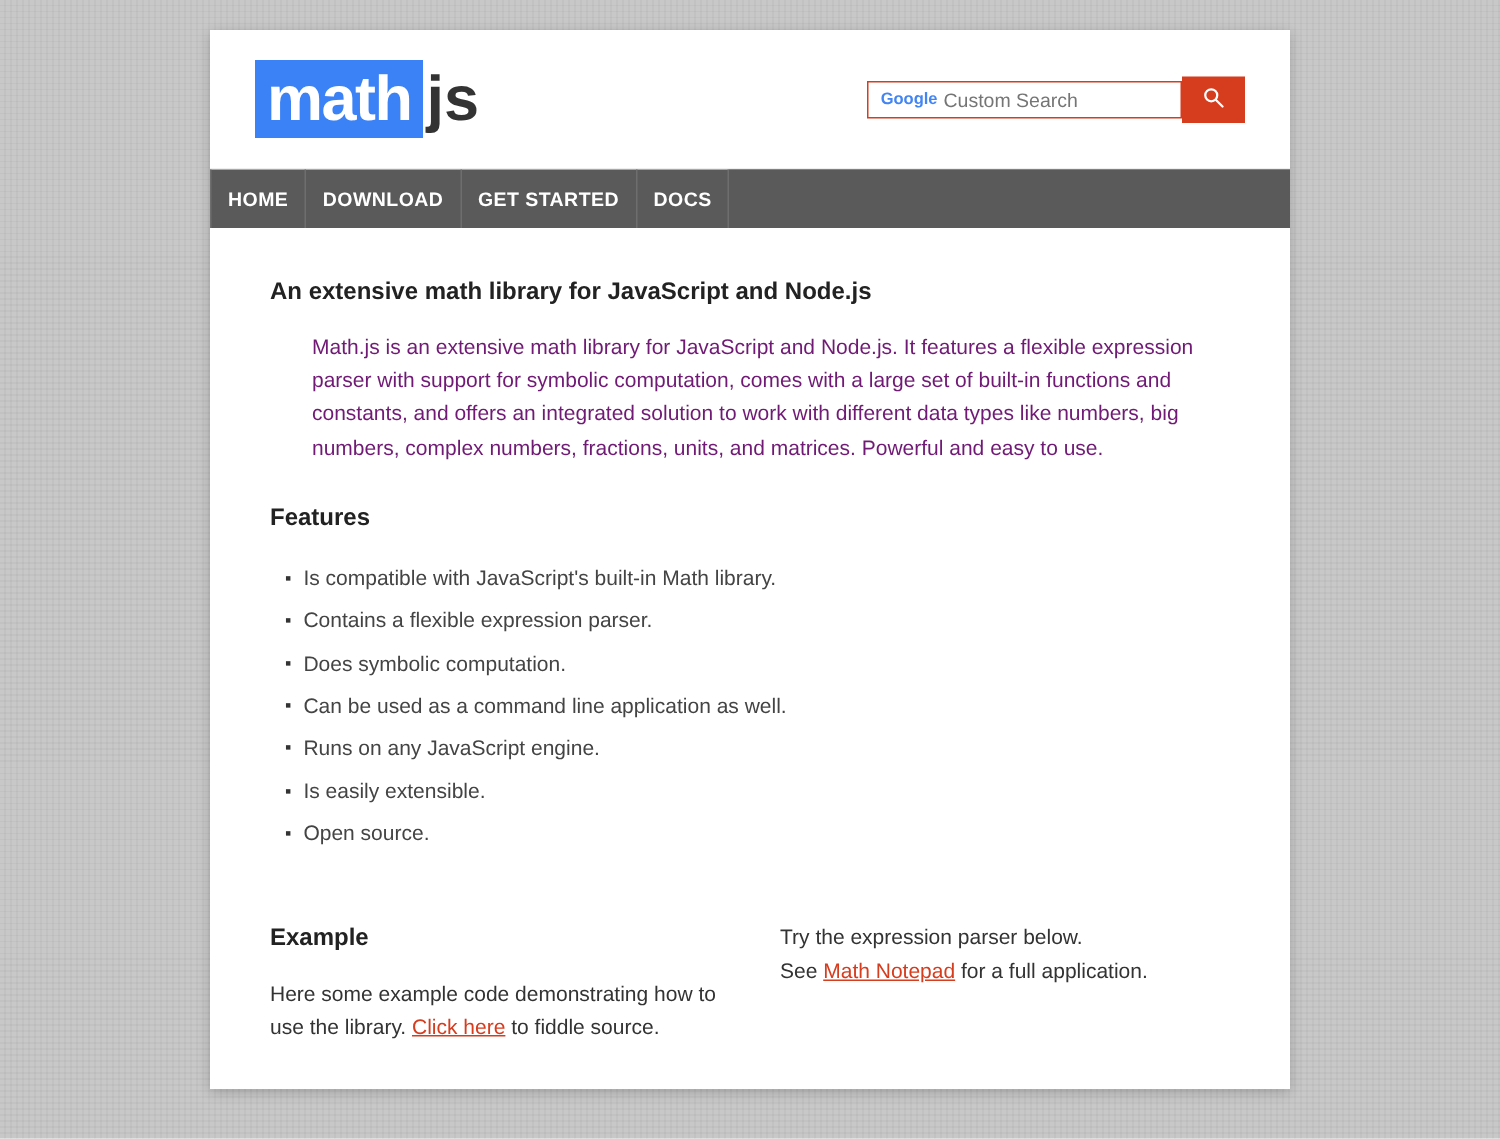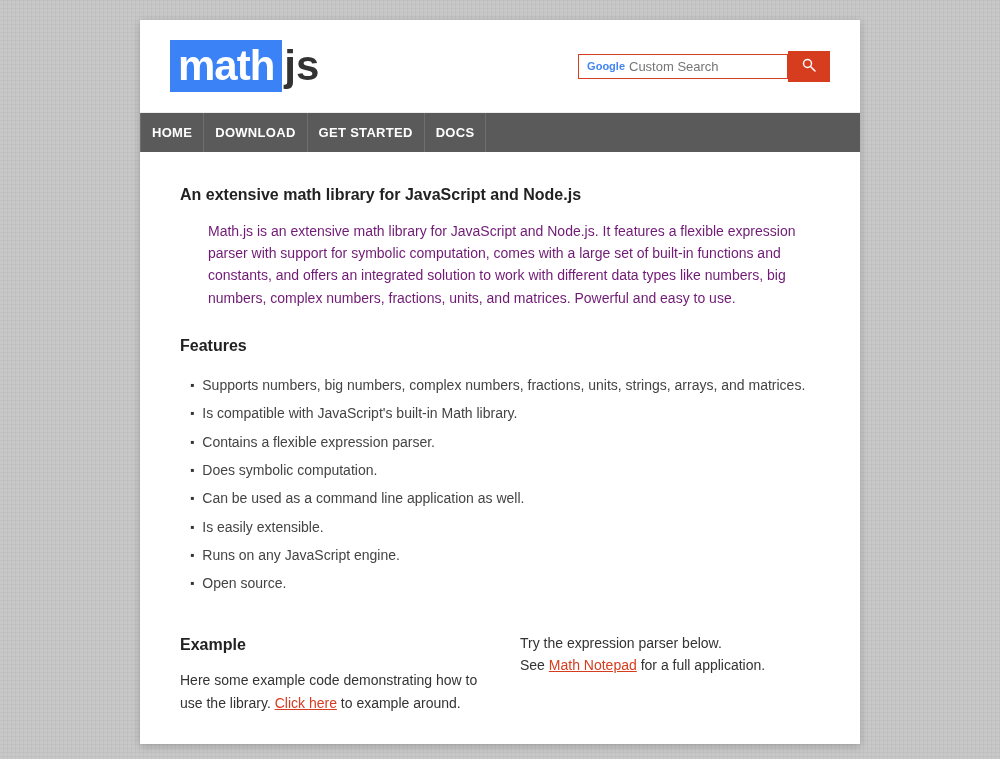--- a/index.html
+++ b/index.html
@@ -151,21 +151,21 @@
       margin-bottom: 12px;
     }
 
     .intro-text {
       margin-bottom: 24px;
       color: #701a75;
       margin-left: 28px;
     }
 
     .features-section {
-      margin-bottom: 34px;
+      margin-bottom: 44px;
     }
 
     .features-list {
       list-style: none;
       padding: 0;
       margin-left: 10px;
     }
 
     .features-list li {
       padding: 3px 0;
@@ -231,38 +231,37 @@
   </nav>
 
   <div class="content">
 
     <p class="section-title">An extensive math library for JavaScript and Node.js</p>
     <p class="intro-text">Math.js is an extensive math library for JavaScript and Node.js. It features a flexible expression parser with support for symbolic computation, comes with a large set of built-in functions and constants, and offers an integrated solution to work with different data types like numbers, big numbers, complex numbers, fractions, units, and matrices. Powerful and easy to use.</p>
 
     <div class="features-section">
       <p class="section-title">Features</p>
       <ul class="features-list" id="features-list">
-      <li>Supports numbers, big numbers, complex numbers, fractions, units, strings, arrays, and matrices.</li>
           <li>Is compatible with JavaScript's built-in Math library.</li>
           <li>Contains a flexible expression parser.</li>
           <li>Does symbolic computation.</li>
           <li>Can be used as a command line application as well.</li>
+          <li>Runs on any JavaScript engine.</li>
           <li>Is easily extensible.</li>
-          <li>Runs on any JavaScript engine.</li>
           <li>Open source.</li>
         </ul>
     </div>
 
     <div class="bottom-sections">
       <div class="bottom-section">
         <p class="section-title">Example</p>
         <p>
           <span>Here some example code demonstrating how to use the library.</span>
           <a class="link-orange">Click here</a>
-          <span>to example around.</span>
+          <span>to fiddle source.</span>
         </p>
       </div>
       <div class="bottom-section">
         <p>Try the expression parser below.</p>
         <p>
           <span>See</span>
           <a class="link-orange">Math Notepad</a>
           <span>for a full application.</span>
         </p>
       </div>

